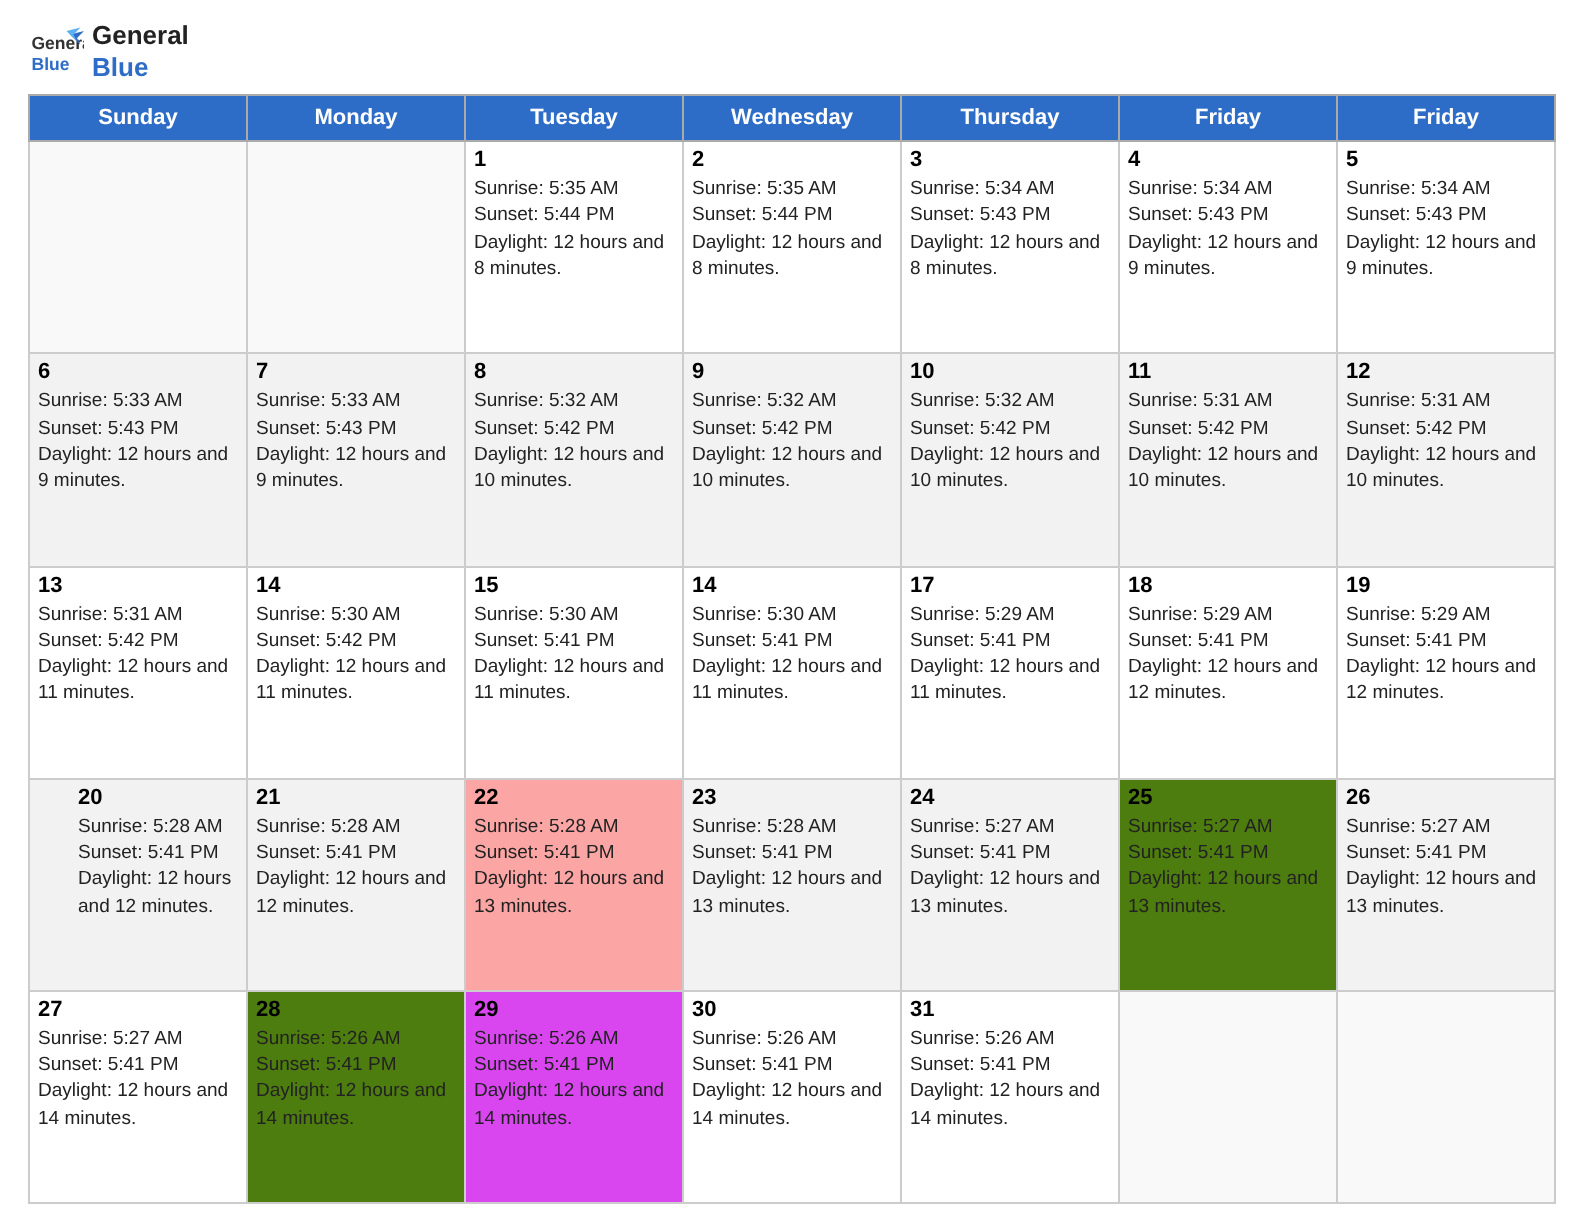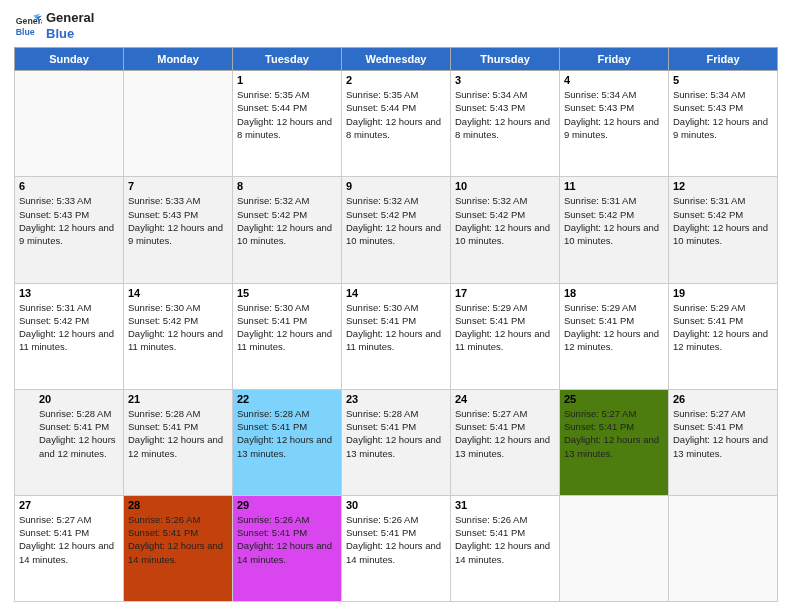--- a/index.html
+++ b/index.html
@@ -208,21 +208,21 @@
         </tr>
         <tr>
           <td style="background: rgb(242, 242, 242); padding-left: 24px;">
             <span class="day-num">20</span>
             <div class="day-info">Sunrise: 5:28 AM<br>Sunset: 5:41 PM<br>Daylight: 12 hours and 12 minutes.</div>
           </td>
           <td style="background: rgb(242, 242, 242);">
             <span class="day-num">21</span>
             <div class="day-info">Sunrise: 5:28 AM<br>Sunset: 5:41 PM<br>Daylight: 12 hours and 12 minutes.</div>
           </td>
-          <td style="background: #7dd3fc; margin-top: 20px;">
+          <td style="background: #fca5a5; margin-top: 20px;">
             <span class="day-num">22</span>
             <div class="day-info">Sunrise: 5:28 AM<br>Sunset: 5:41 PM<br>Daylight: 12 hours and 13 minutes.</div>
           </td>
           <td style="background: rgb(242, 242, 242);">
             <span class="day-num">23</span>
             <div class="day-info">Sunrise: 5:28 AM<br>Sunset: 5:41 PM<br>Daylight: 12 hours and 13 minutes.</div>
           </td>
           <td style="background: rgb(242, 242, 242);">
             <span class="day-num">24</span>
             <div class="day-info">Sunrise: 5:27 AM<br>Sunset: 5:41 PM<br>Daylight: 12 hours and 13 minutes.</div>
@@ -234,21 +234,21 @@
           <td style="background: rgb(242, 242, 242);">
             <span class="day-num">26</span>
             <div class="day-info">Sunrise: 5:27 AM<br>Sunset: 5:41 PM<br>Daylight: 12 hours and 13 minutes.</div>
           </td>
         </tr>
         <tr>
           <td style="background: rgb(255, 255, 255);">
             <span class="day-num">27</span>
             <div class="day-info">Sunrise: 5:27 AM<br>Sunset: 5:41 PM<br>Daylight: 12 hours and 14 minutes.</div>
           </td>
-          <td style="background: #c2410c;">
+          <td style="background: #4d7c0f;">
             <span class="day-num">28</span>
             <div class="day-info">Sunrise: 5:26 AM<br>Sunset: 5:41 PM<br>Daylight: 12 hours and 14 minutes.</div>
           </td>
           <td style="background: #d946ef;">
             <span class="day-num">29</span>
             <div class="day-info">Sunrise: 5:26 AM<br>Sunset: 5:41 PM<br>Daylight: 12 hours and 14 minutes.</div>
           </td>
           <td style="background: rgb(255, 255, 255);">
             <span class="day-num">30</span>
             <div class="day-info">Sunrise: 5:26 AM<br>Sunset: 5:41 PM<br>Daylight: 12 hours and 14 minutes.</div>

